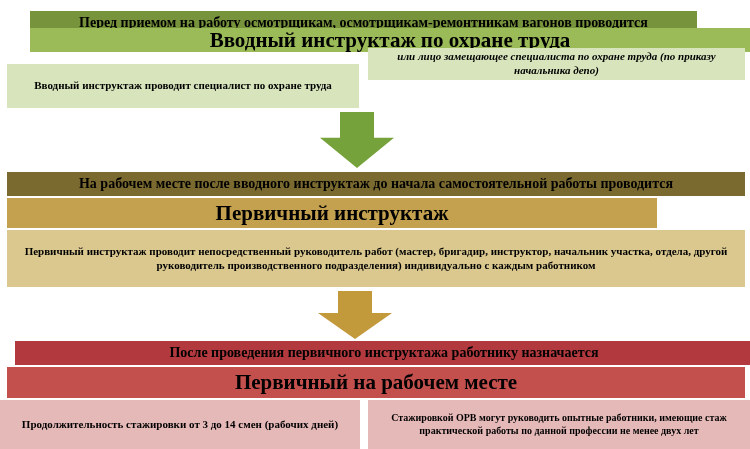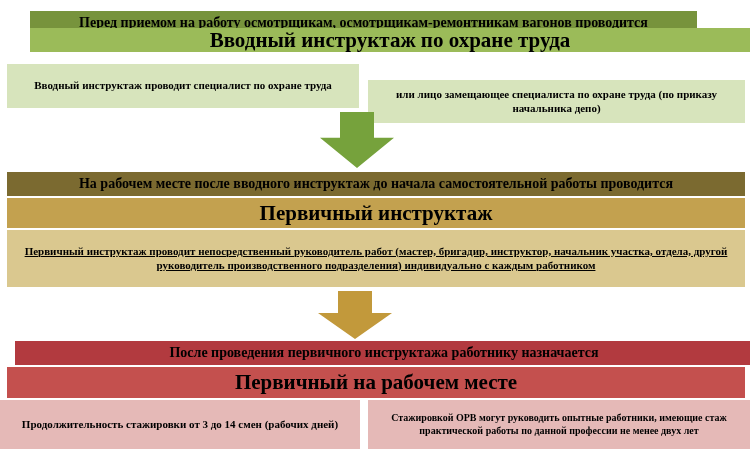--- a/index.html
+++ b/index.html
@@ -17,29 +17,29 @@
     text-align:center;font-weight:bold;line-height:1.25;
     padding:1px 8px;
   }
   .hdr{font-size:14px;}
   .title{font-size:21px;}
   .cell{font-size:11px;}
   
   .b1-header{left:30px;top:2px;width:667px;height:24px;background:var(--green_header);margin-top:9px;}
   .b1-title {left:30px;top:28px;width:720px;height:24px;background:var(--green_title);}
   .b1-col1  {left:7px;top:64px;width:352px;height:44px;background:var(--green_light);}
-  .b1-col2  {left:368px;top:80px;width:377px;height:43px;background:var(--green_light);}
+  .b1-col2  {left:368px;top:48px;width:377px;height:32px;background:var(--green_light);font-style:italic;}
   .arrow-down{
     clip-path:polygon(27% 0, 73% 0, 73% 46%, 100% 46%, 50% 100%, 0 46%, 27% 46%);
   }
   .arrow1{left:320px;top:112px;width:74px;height:56px;background:var(--green_arrow);}
   
   .b2-header{left:7px;top:172px;width:738px;height:24px;background:var(--tan_header);}
-  .b2-title {left:7px;top:198px;width:738px;height:30px;background:var(--tan_title);text-align:right;}
-  .b2-body  {left:7px;top:230px;width:738px;height:57px;background:var(--tan_light);text-decoration:underline;}
+  .b2-title {left:7px;top:198px;width:650px;height:30px;background:var(--tan_title);text-align:right;}
+  .b2-body  {left:7px;top:230px;width:738px;height:57px;background:var(--tan_light);}
   .arrow2{left:318px;top:291px;width:74px;height:48px;background:var(--tan_arrow);}
   
   .b3-header{left:7px;top:341px;width:738px;height:24px;background:var(--red_header);margin-left:8px;}
   .b3-title {left:7px;top:367px;width:738px;height:31px;background:var(--red_title);}
   .b3-col1  {left:0px;top:400px;width:360px;height:49px;background:var(--red_light);}
   .b3-col2  {left:368px;top:400px;width:382px;height:49px;background:var(--red_light);font-size:10px;}
 </style>
 </head>
 <body>
 

